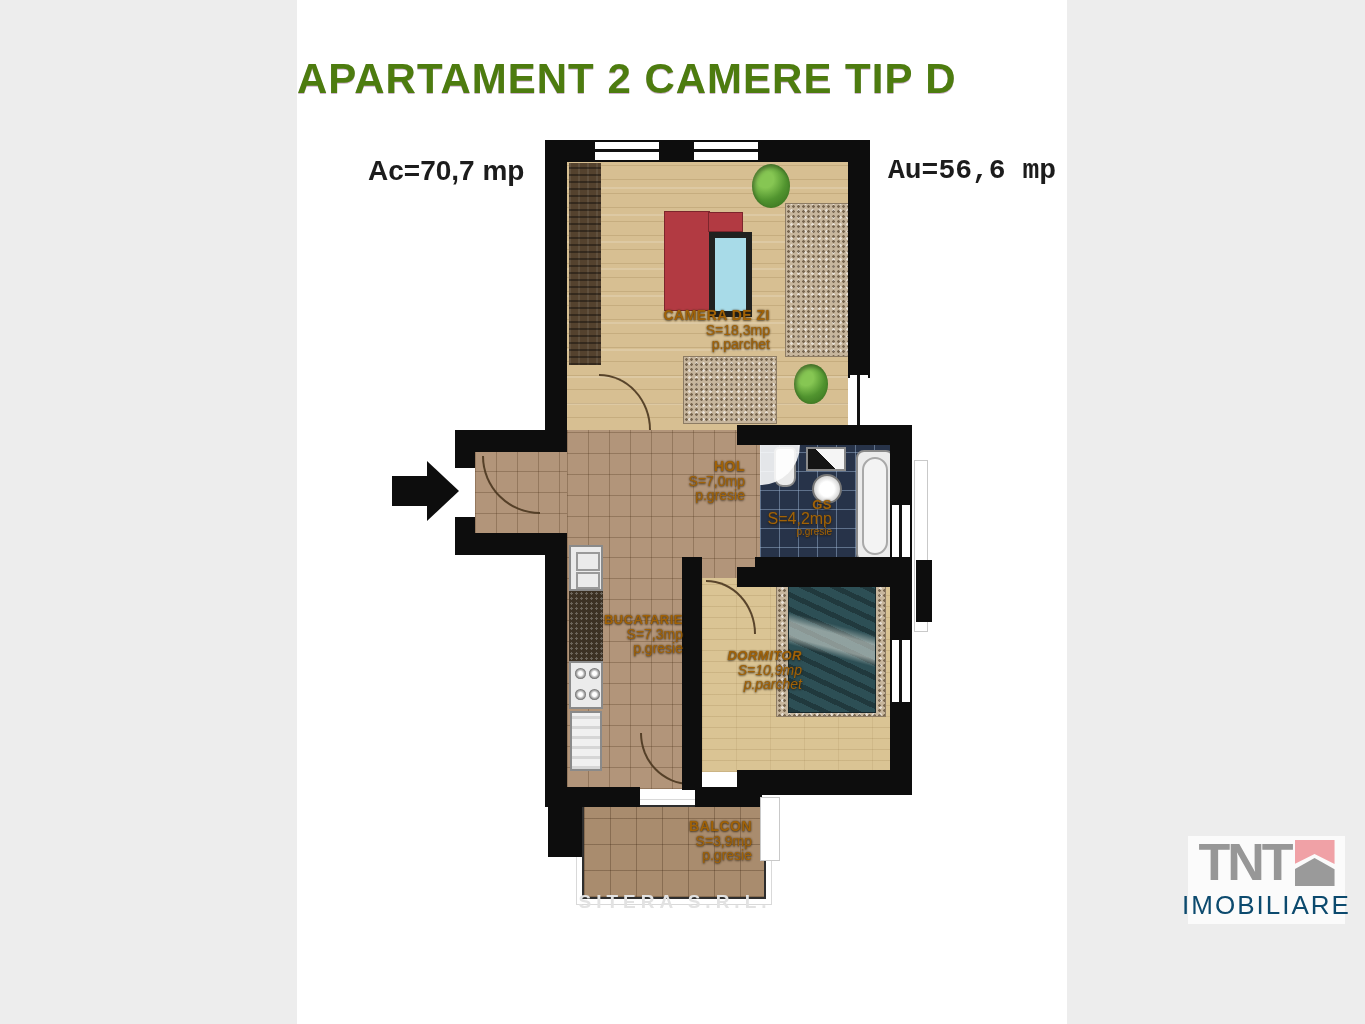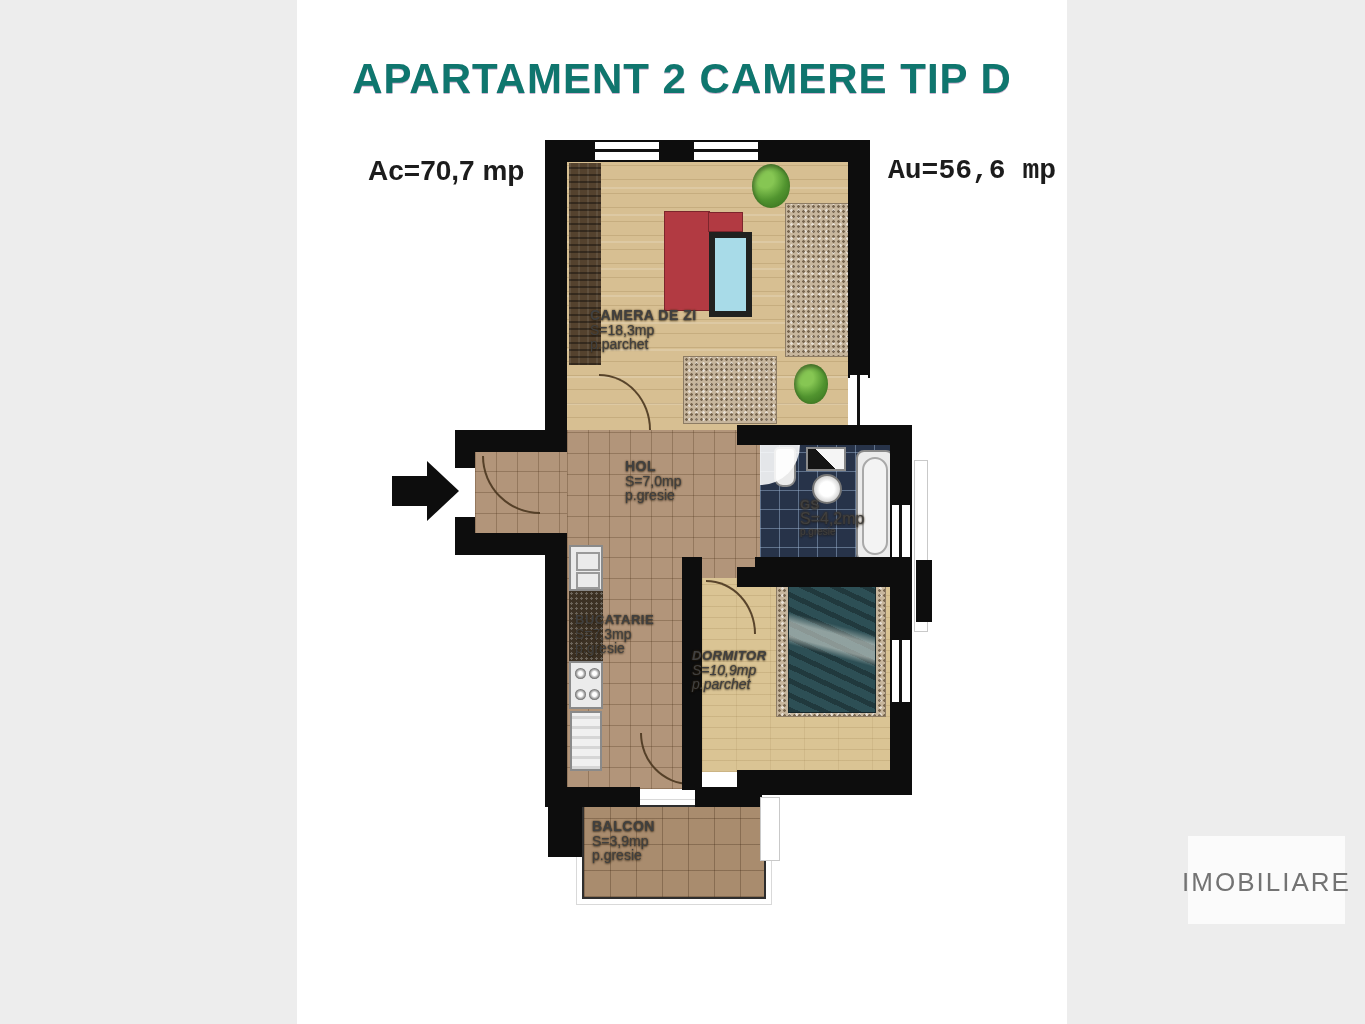--- a/index.html
+++ b/index.html
@@ -1,22 +1,22 @@
 <!DOCTYPE html>
 <html><head>
 <meta charset="utf-8">
 <style>
   html,body{margin:0;padding:0;}
   body{font-family:"Liberation Sans",sans-serif;}
   .canvas{position:relative;width:1365px;height:1024px;background:#ededed;overflow:hidden;}
   .panel{position:absolute;left:297px;top:0;width:770px;height:1024px;background:#ffffff;}
 
   
-  .title{position:absolute;left:297px;top:55px;width:770px;text-align:center;
-         font-size:42px;font-weight:bold;letter-spacing:1px;color:#0f766e;
+  .title{position:absolute;left:297px;top:55px;width:770px;
+         font-size:42px;font-weight:bold;letter-spacing:1px;color:#4d7c0f;
          text-shadow:0 1px 0 rgba(120,40,120,.35);}
   .areatxt{position:absolute;font-size:28px;font-weight:bold;color:#1c1c1c;}
   .pricebox{position:absolute;left:360px;top:585px;width:200px;text-align:center;color:#8a2b8c;font-weight:bold;}
   .price1{font-size:25px;line-height:32px;}
   .price2{font-size:23px;line-height:32px;}
   .watermark{position:absolute;left:545px;top:891px;width:260px;text-align:center;
              font-size:19px;letter-spacing:5px;color:#e2e2e2;font-weight:bold;}
 
   
   .wall{position:absolute;background:#0d0d0d;}
@@ -67,41 +67,41 @@
       linear-gradient(15deg, transparent 42%, rgba(225,228,220,.55) 47% 56%, transparent 62%),
       repeating-linear-gradient(25deg, rgba(0,0,0,.28) 0 5px, transparent 5px 13px);}
   .fix{position:absolute;background:#ebebeb;border:2px solid #8a8a8a;box-sizing:border-box;}
   .tub-in{position:absolute;left:4px;top:5px;right:4px;bottom:5px;border:2px solid #a9a9a9;border-radius:14px;background:#f3f3f3;}
   .sinkround{position:absolute;border-radius:50%;background:radial-gradient(circle,#ffffff 0 40%,#cfcfcf 75%,#9b9b9b 100%);border:2px solid #777;box-sizing:border-box;}
   .burner{position:absolute;width:11px;height:11px;border-radius:50%;background:radial-gradient(circle,#fff 0 25%,#6b6b6b 70%);}
   .arc{position:absolute;border:2px solid rgba(75,55,32,.9);box-sizing:border-box;background:transparent;}
   .arcw{position:absolute;background:rgba(255,255,255,.88);}
 
   
-  .rlabel{position:absolute;text-align:left;color:#404040;
+  .rlabel{position:absolute;text-align:right;color:#a16207;
     text-shadow:0 0 2px rgba(70,50,20,.95),0 1px 2px rgba(0,0,0,.5);}
   .rname{font-size:14px;font-weight:bold;letter-spacing:.5px;}
   .rsub{font-size:14px;line-height:14px;}
 
   
   .arrow-rect{position:absolute;background:#0d0d0d;}
   .arrow-tri{position:absolute;width:0;height:0;
     border-top:30px solid transparent;border-bottom:30px solid transparent;border-left:32px solid #0d0d0d;}
 
   
   .logo-box{position:absolute;left:1188px;top:836px;width:157px;height:88px;background:#fbfbfb;
     display:flex;flex-direction:column;align-items:center;justify-content:center;}
   .logo-row{display:flex;align-items:flex-start;}
   .logo-tnt{font-size:52px;line-height:44px;font-weight:bold;color:#979797;letter-spacing:-3px;}
   .logo-icon{position:relative;width:40px;height:46px;margin-left:4px;}
   .logo-ribbon{position:absolute;left:0;top:0;width:40px;height:24px;background:#f0a1a6;
     clip-path:polygon(0 0,100% 0,100% 100%,50% 58%,0 100%);}
   .logo-house{position:absolute;left:0;top:18px;width:40px;height:28px;background:#9a9a9a;
     clip-path:polygon(50% 0,100% 40%,100% 100%,0 100%,0 40%);}
-  .logo-sub{font-size:26px;color:#737373;letter-spacing:2px;line-height:30px;margin-top:4px;}
+  .logo-sub{font-size:26px;color:#0c4a6e;letter-spacing:2px;line-height:30px;margin-top:4px;}
 </style>
 </head>
 <body>
 
 <div class="canvas">
   <div class="panel"></div>
 
   <div class="title">APARTAMENT 2 CAMERE TIP D</div>
   <div class="areatxt" style="left:368px;top:155px;">Ac=70,7 mp</div>
   <div class="areatxt" style="left:888px;top:155px;font-family:Liberation Mono, monospace;">Au=56,6 mp</div>
@@ -199,21 +199,21 @@
   <div class="rlabel" style="left:590px;top:307px;width:180px;">
     <div class="rname">CAMERA DE ZI</div>
     <div class="rsub">S=18,3mp</div>
     <div class="rsub">p.parchet</div>
   </div>
   <div class="rlabel" style="left:625px;top:458px;width:120px;">
     <div class="rname">HOL</div>
     <div class="rsub">S=7,0mp</div>
     <div class="rsub">p.gresie</div>
   </div>
-  <div class="rlabel" style="left:800px;top:497px;width:76px;">
+  <div class="rlabel" style="left:756px;top:497px;width:76px;">
     <div class="rname" style="font-size:13px;">GS</div>
     <div class="rsub" style="font-size:16px;line-height:13px;">S=4,2mp</div>
     <div class="rsub" style="font-size:10px;line-height:13px;">p.gresie</div>
   </div>
   <div class="rlabel" style="left:575px;top:612px;width:108px;">
     <div class="rname" style="font-size:13px;">BUCATARIE</div>
     <div class="rsub">S=7,3mp</div>
     <div class="rsub">p.gresie</div>
   </div>
   <div class="rlabel" style="left:692px;top:648px;width:110px;font-style:italic;">
@@ -223,17 +223,25 @@
   </div>
   <div class="rlabel" style="left:592px;top:818px;width:160px;">
     <div class="rname">BALCON</div>
     <div class="rsub">S=3,9mp</div>
     <div class="rsub">p.gresie</div>
   </div>
 
   <div class="pricebox">
   </div>
 
+  <div class="watermark">SITERA S.R.L.</div>
 
   <div class="logo-box">
+    <div class="logo-row">
+      <span class="logo-tnt">TNT</span>
+      <span class="logo-icon">
+        <span class="logo-ribbon"></span>
+        <span class="logo-house"></span>
+      </span>
+    </div>
     <div class="logo-sub">IMOBILIARE</div>
   </div>
 </div>
 
 </body></html>

